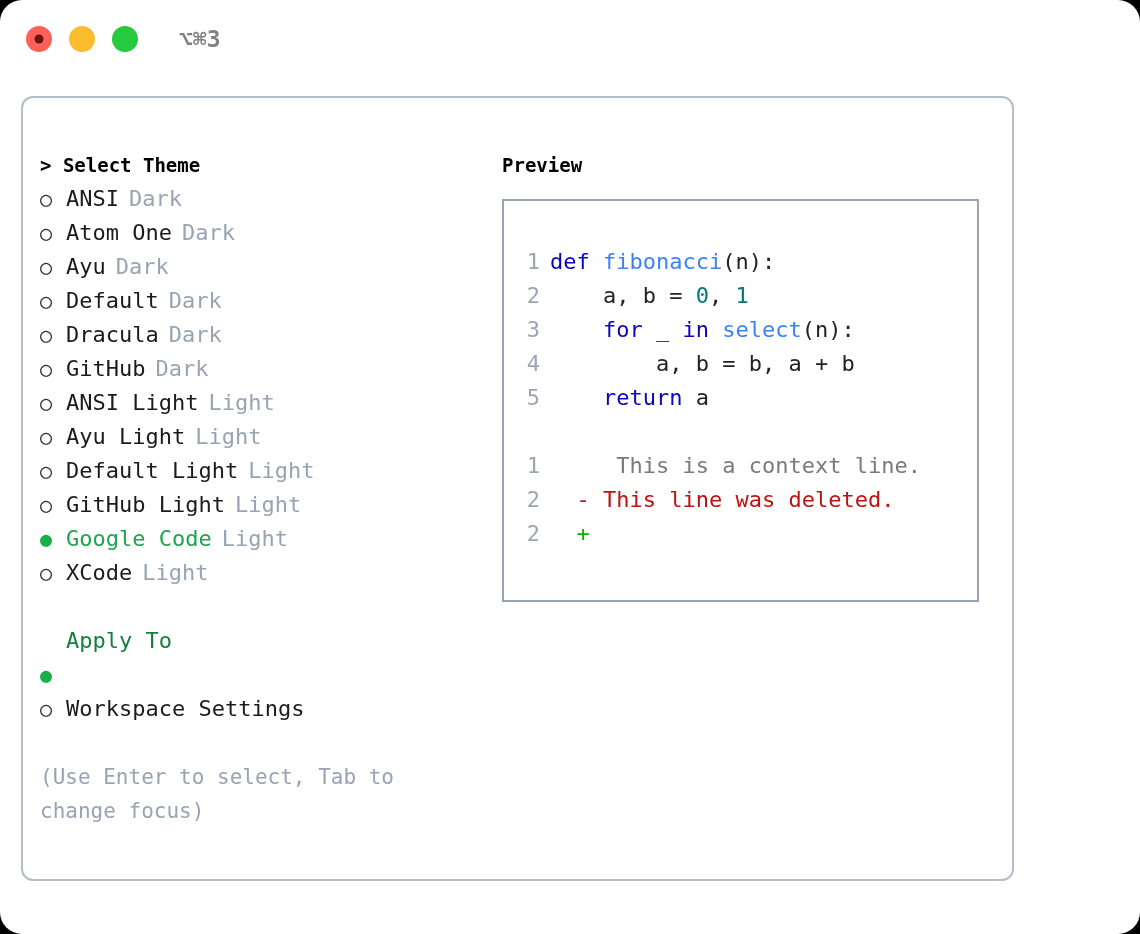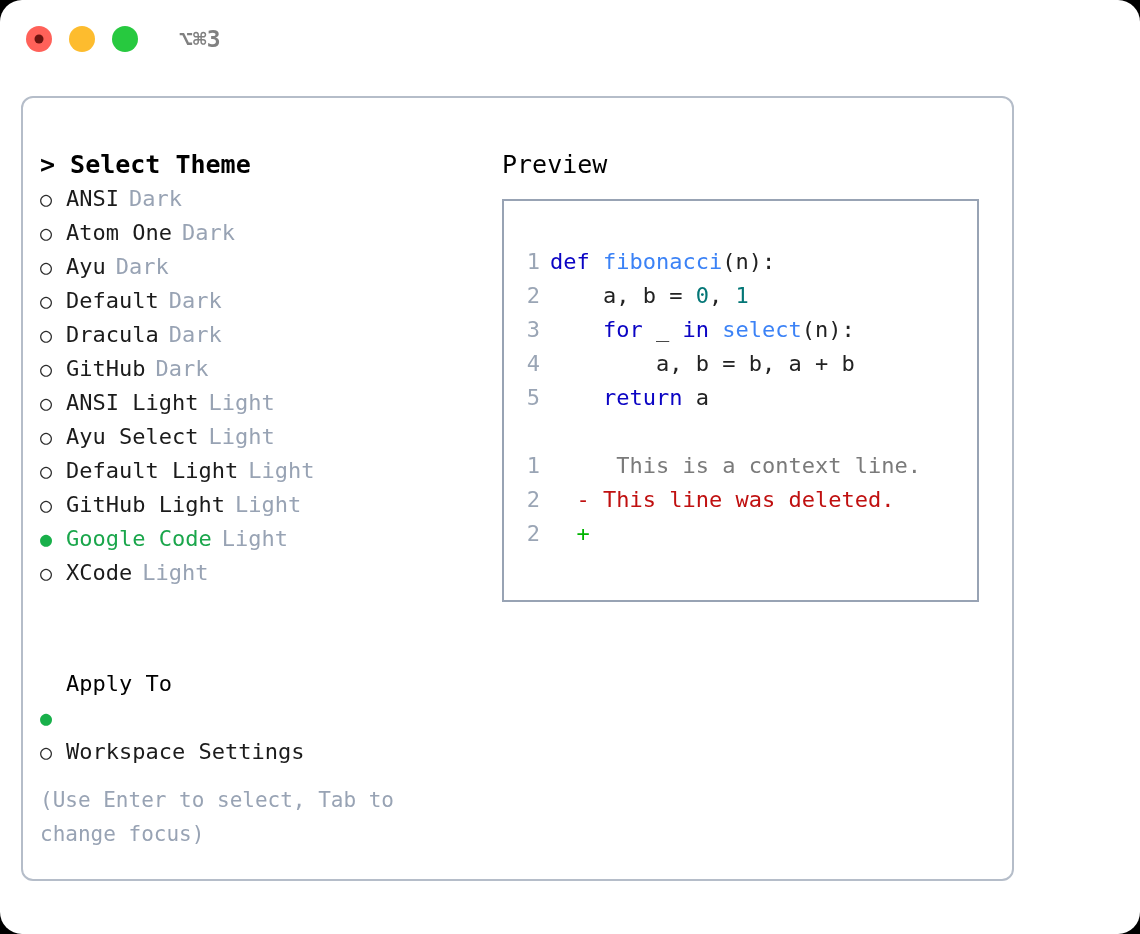--- a/index.html
+++ b/index.html
@@ -60,27 +60,27 @@
     left: 17px; top: 50px;
     width: 440px;
   }
   .right-col {
     position: absolute;
     left: 479px; top: 50px;
     width: 500px;
   }
 
   .panel-title {
-    font-size: 25px;
+    font-size: 19px;
     font-weight: bold;
     color: #000000;
     line-height: 34px;
     white-space: pre;
   }
-  .panel-title.plain { font-weight: normal; }
+  .panel-title.plain { font-weight: bold; }
 
   .opt-list { margin-top: 0px; }
   .opt-row {
     display: flex;
     align-items: baseline;
     line-height: 34px;
     font-size: 22px;
     white-space: pre;
   }
   .bullet {
@@ -92,29 +92,28 @@
   }
   .bullet.sel { color: #18b04a; }
   .opt-label { color: #1b1b1b; }
   .opt-row.selected .opt-label { color: #1aa64b; }
   .opt-badge { color: #98a3b4; padding-left: 10px; }
 
   .section-gap { height: 34px; }
 
   .group-head {
     font-size: 22px;
-    color: #000000;
+    color: #15803d;
     line-height: 34px;
     padding-left: 26px;
     white-space: pre;
-    margin-top: 43px;
   }
 
   .hint {
-    margin-top: 14px;
+    margin-top: 34px;
     font-size: 21px;
     color: #98a3b4;
     line-height: 34px;
     width: 420px;
     white-space: pre-wrap;
   }
 
   
   .preview-box {
     margin-top: 17px;
@@ -170,21 +169,21 @@
       <div class="panel-title">&gt; Select Theme</div>
 
       <div class="opt-list" id="theme-options">
           <div class="opt-row"><span class="bullet">○</span><span class="opt-label">ANSI</span><span class="opt-badge">Dark</span></div>
           <div class="opt-row"><span class="bullet">○</span><span class="opt-label">Atom One</span><span class="opt-badge">Dark</span></div>
           <div class="opt-row"><span class="bullet">○</span><span class="opt-label">Ayu</span><span class="opt-badge">Dark</span></div>
           <div class="opt-row"><span class="bullet">○</span><span class="opt-label">Default</span><span class="opt-badge">Dark</span></div>
           <div class="opt-row"><span class="bullet">○</span><span class="opt-label">Dracula</span><span class="opt-badge">Dark</span></div>
           <div class="opt-row"><span class="bullet">○</span><span class="opt-label">GitHub</span><span class="opt-badge">Dark</span></div>
           <div class="opt-row"><span class="bullet">○</span><span class="opt-label">ANSI Light</span><span class="opt-badge">Light</span></div>
-          <div class="opt-row"><span class="bullet">○</span><span class="opt-label">Ayu Select</span><span class="opt-badge">Light</span></div>
+          <div class="opt-row"><span class="bullet">○</span><span class="opt-label">Ayu Light</span><span class="opt-badge">Light</span></div>
           <div class="opt-row"><span class="bullet">○</span><span class="opt-label">Default Light</span><span class="opt-badge">Light</span></div>
           <div class="opt-row"><span class="bullet">○</span><span class="opt-label">GitHub Light</span><span class="opt-badge">Light</span></div>
           <div class="opt-row selected"><span class="bullet sel">●</span><span class="opt-label">Google Code</span><span class="opt-badge">Light</span></div>
           <div class="opt-row"><span class="bullet">○</span><span class="opt-label">XCode</span><span class="opt-badge">Light</span></div>
         </div>
 
       <div class="section-gap"></div>
 
       <div class="group-head">Apply To</div>
       <div class="opt-list" id="apply-options">

